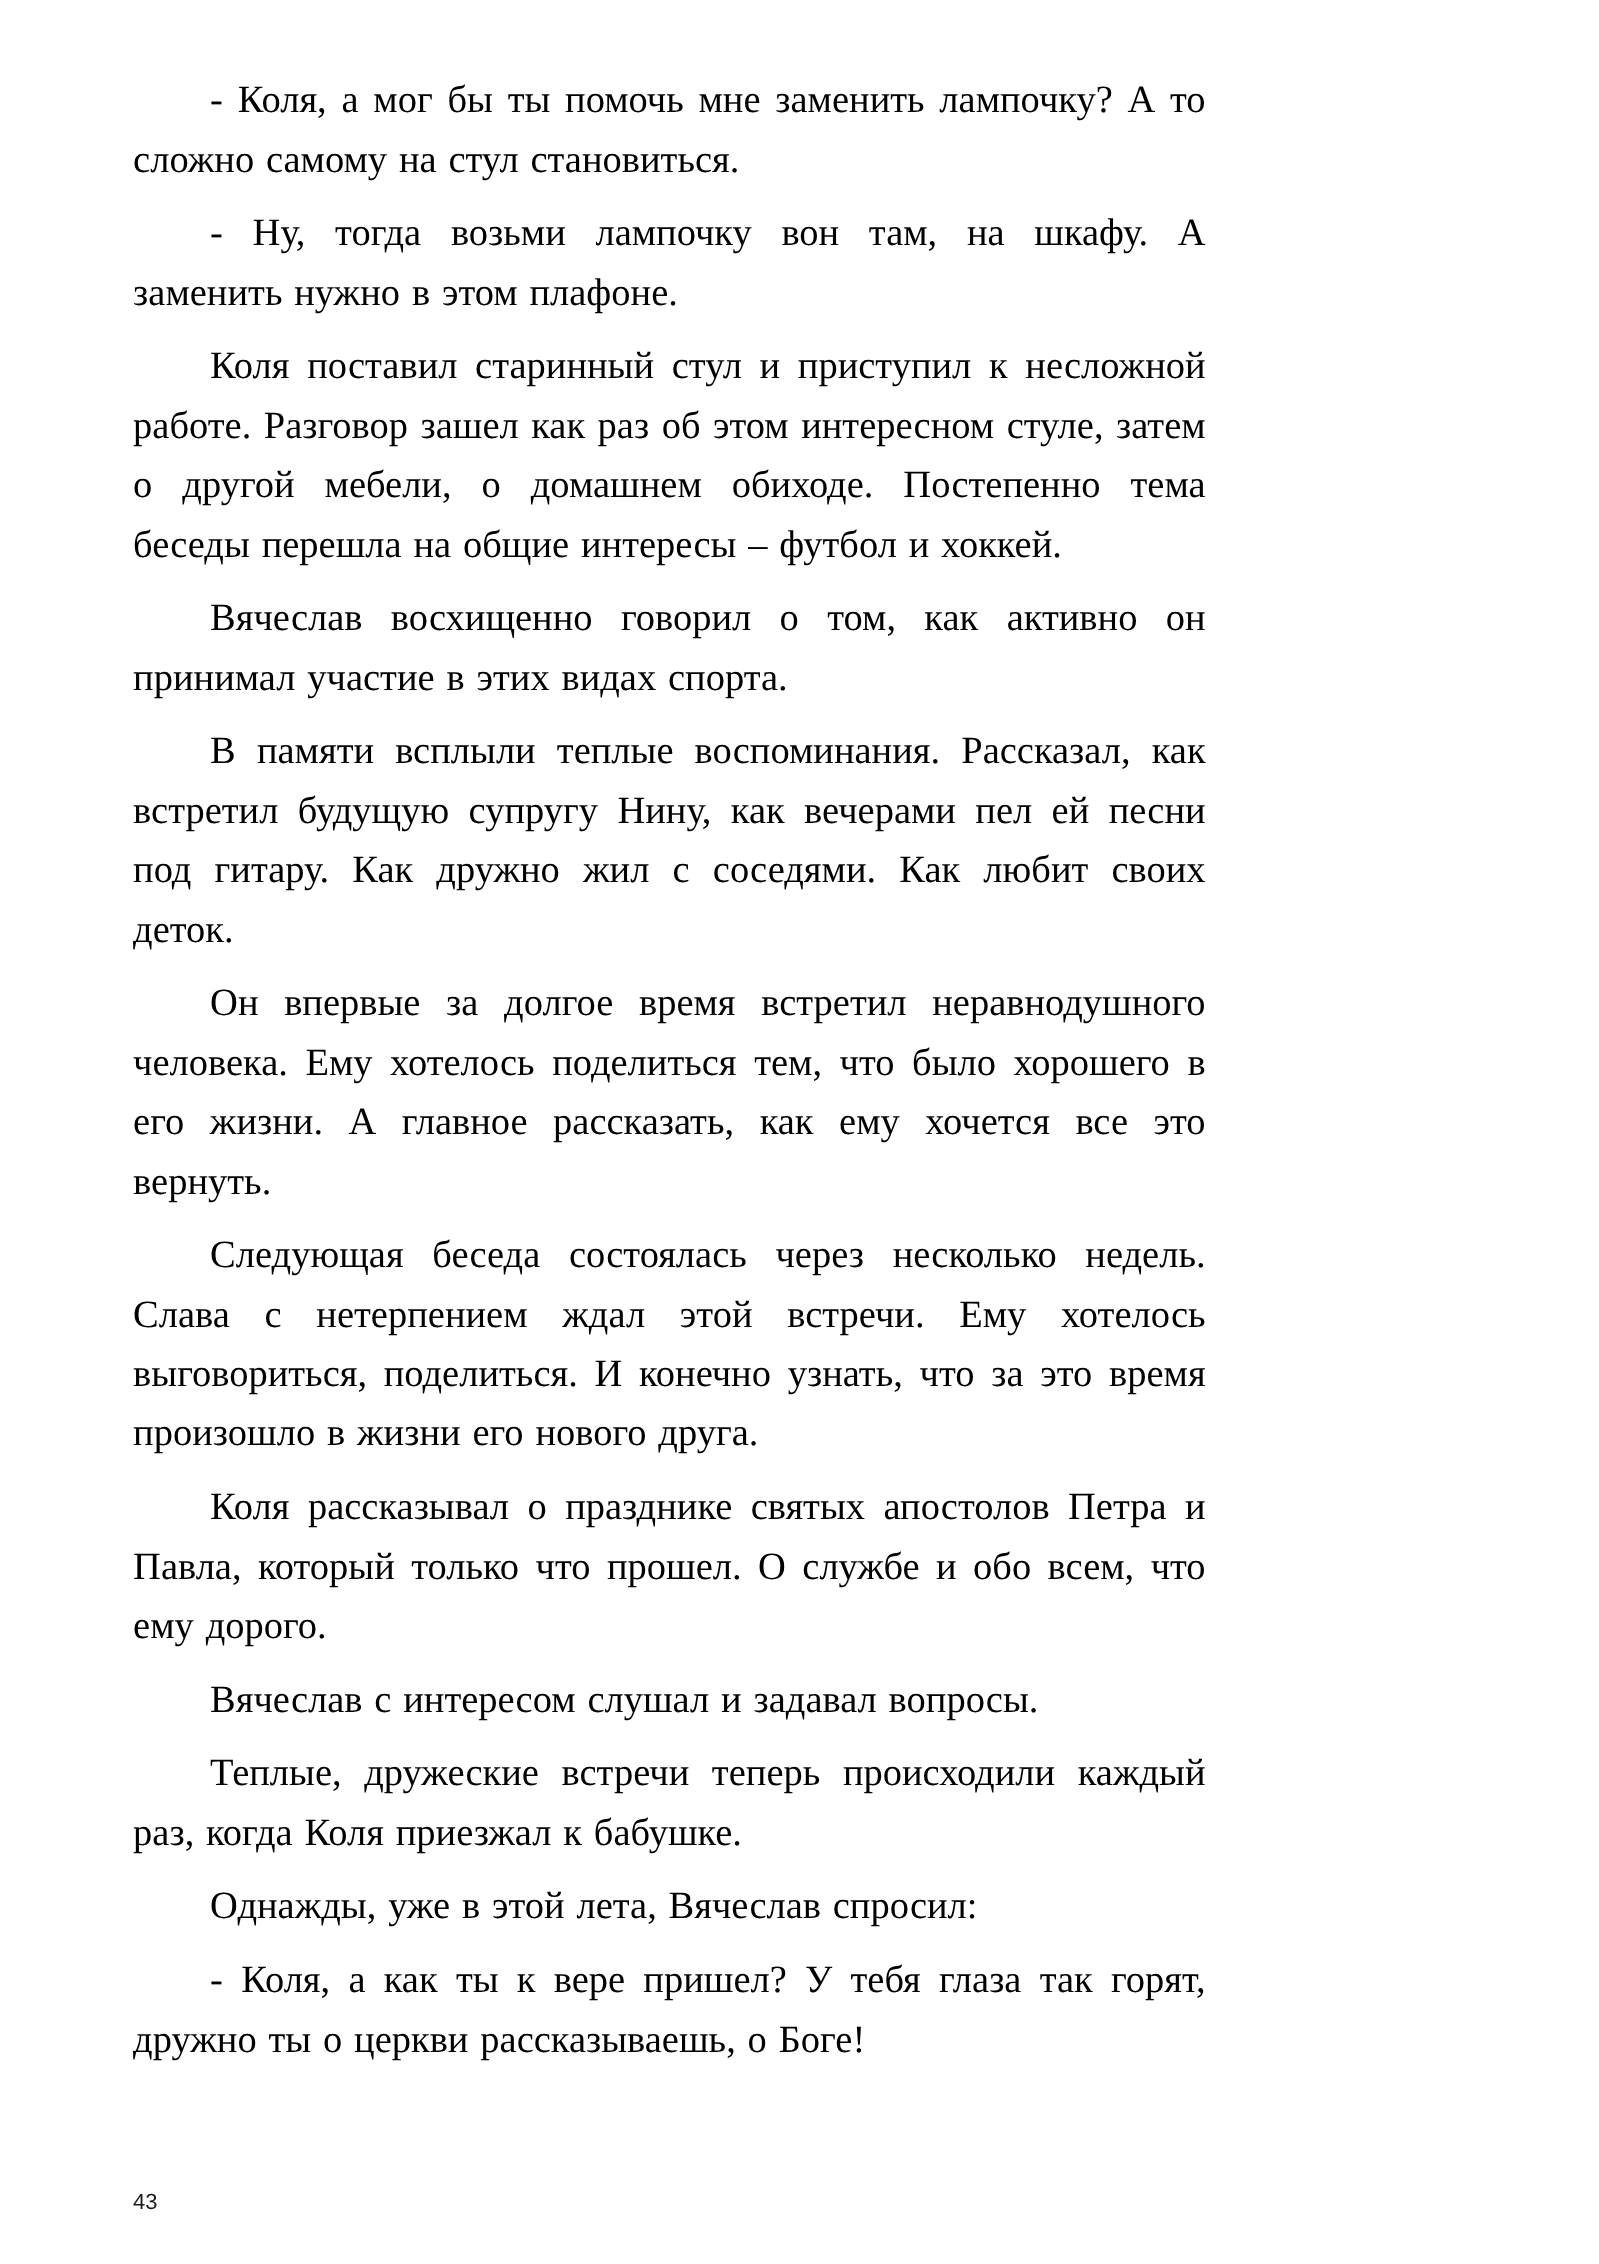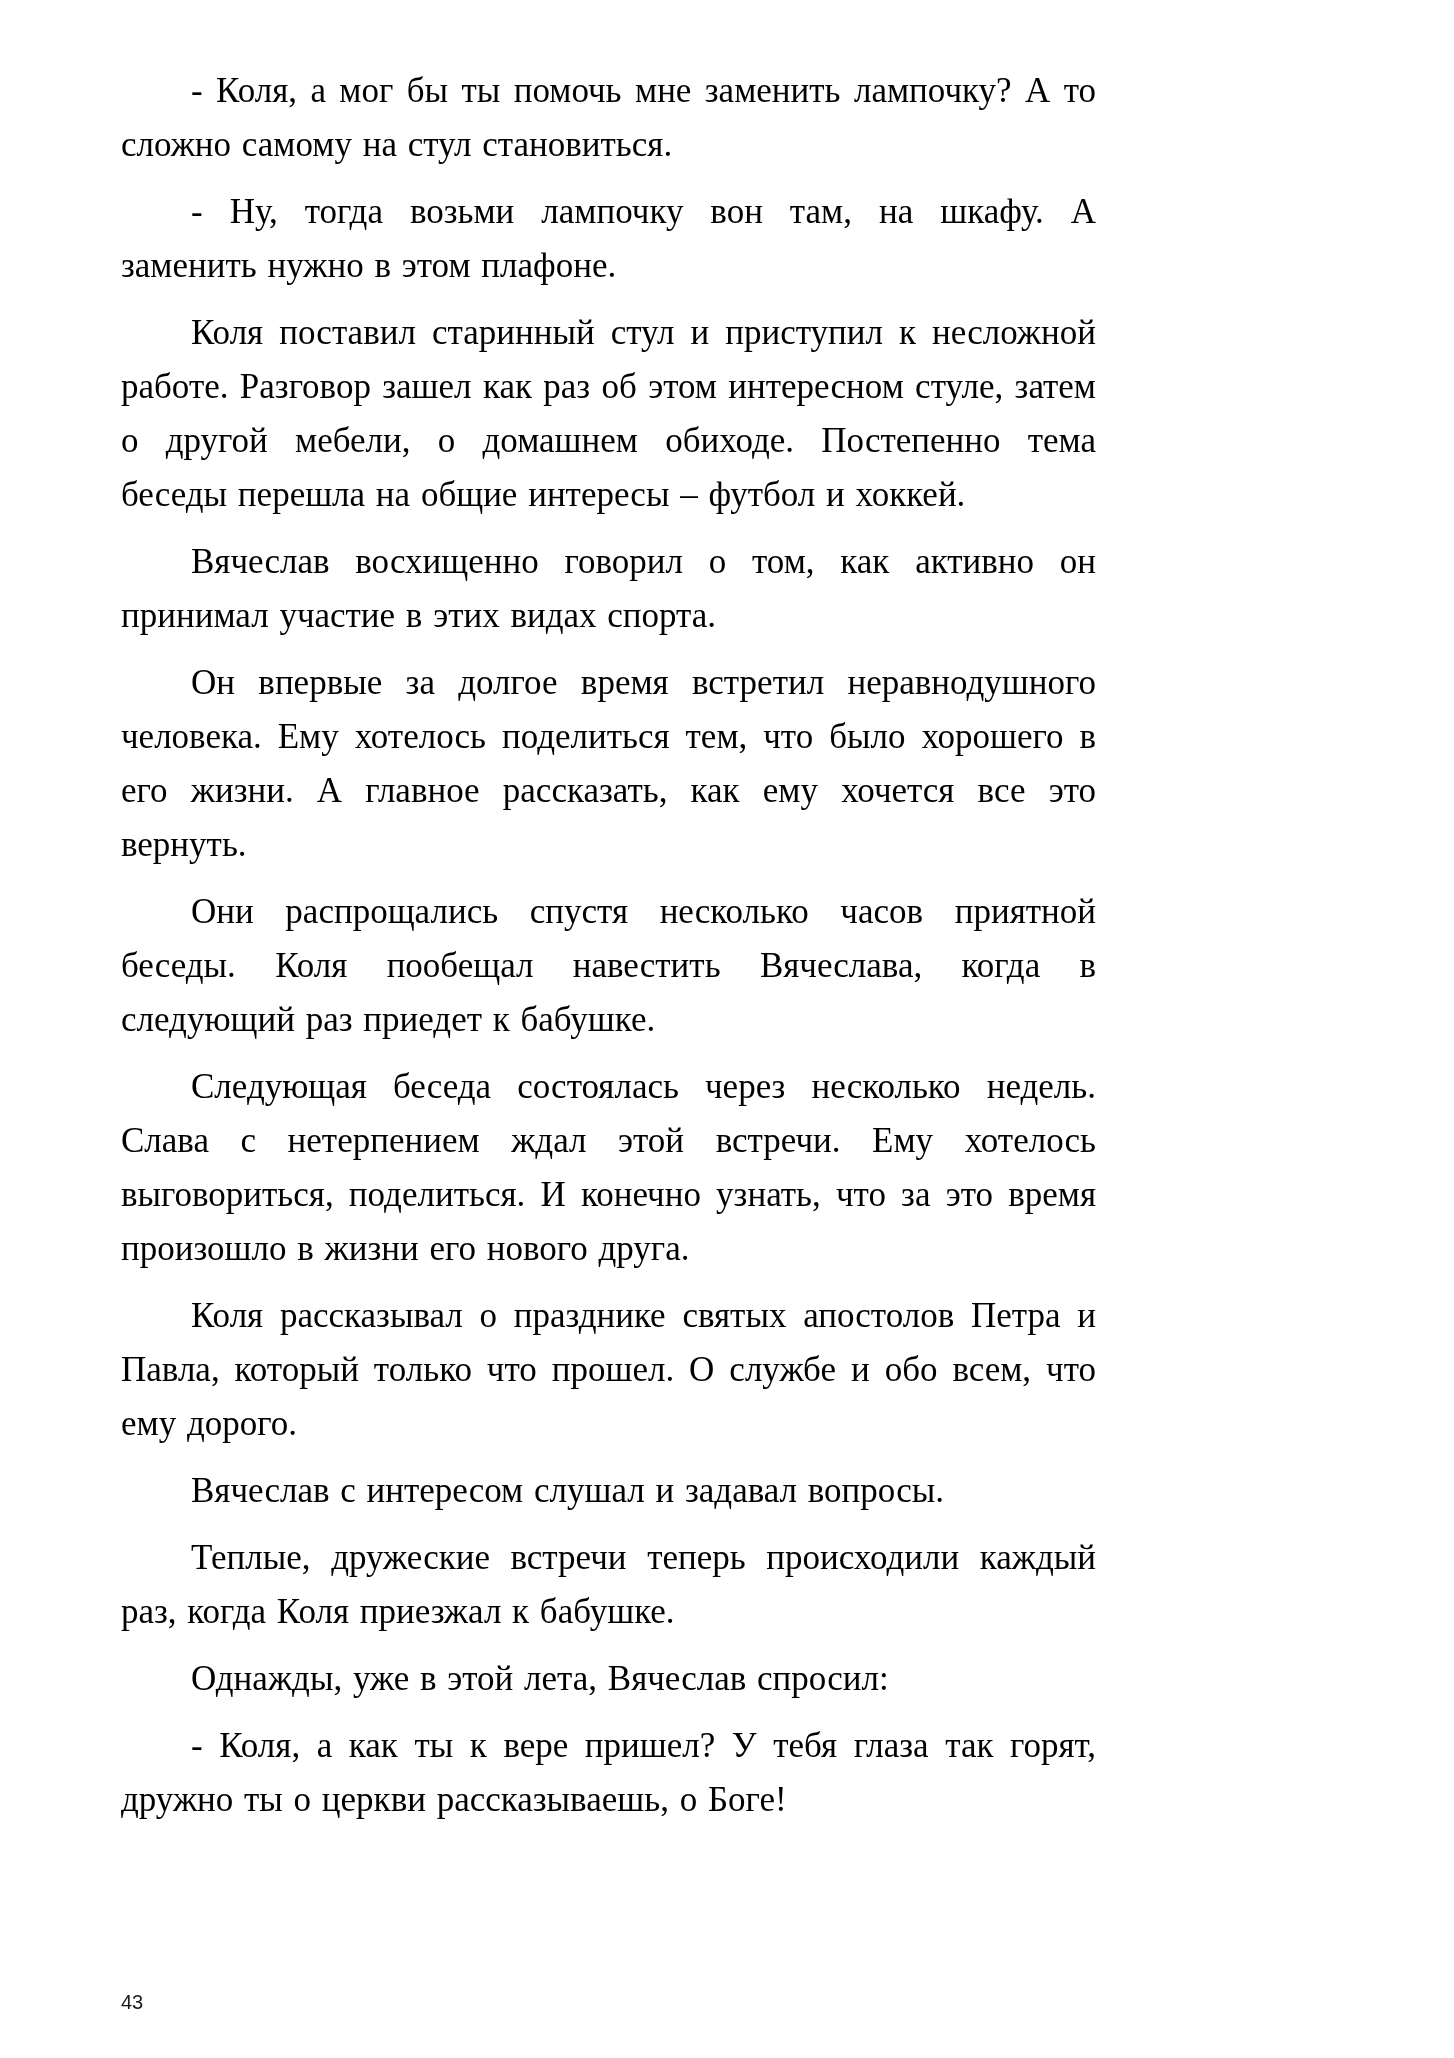--- a/index.html
+++ b/index.html
@@ -45,22 +45,22 @@
 </style>
 </head>
 <body>
 
 <div class="page">
   <div class="text-body">
       <p>- Коля, а мог бы ты помочь мне заменить лампочку? А то сложно самому на стул становиться.</p>
       <p>- Ну, тогда возьми лампочку вон там, на шкафу. А заменить нужно в этом плафоне.</p>
       <p>Коля поставил старинный стул и приступил к несложной работе. Разговор зашел как раз об этом интересном стуле, затем о другой мебели, о домашнем обиходе. Постепенно тема беседы перешла на общие интересы – футбол и хоккей.</p>
       <p>Вячеслав восхищенно говорил о том, как активно он принимал участие в этих видах спорта.</p>
+      <p>В памяти всплыли теплые воспоминания. Рассказал, как встретил будущую супругу Нину, как вечерами пел ей песни под гитару. Как дружно жил с соседями. Как любит своих деток.</p>
       <p>Он впервые за долгое время встретил неравнодушного человека. Ему хотелось поделиться тем, что было хорошего в его жизни. А главное рассказать, как ему хочется все это вернуть.</p>
-      <p>Они распрощались спустя несколько часов приятной беседы. Коля пообещал навестить Вячеслава, когда в следующий раз приедет к бабушке.</p>
       <p>Следующая беседа состоялась через несколько недель. Слава с нетерпением ждал этой встречи. Ему хотелось выговориться, поделиться. И конечно узнать, что за это время произошло в жизни его нового друга.</p>
       <p>Коля рассказывал о празднике святых апостолов Петра и Павла, который только что прошел. О службе и обо всем, что ему дорого.</p>
       <p>Вячеслав с интересом слушал и задавал вопросы.</p>
       <p>Теплые, дружеские встречи теперь происходили каждый раз, когда Коля приезжал к бабушке.</p>
       <p>Однажды, уже в этой лета, Вячеслав спросил:</p>
       <p>- Коля, а как ты к вере пришел? У тебя глаза так горят, дружно ты о церкви рассказываешь, о Боге!</p>
     </div>
   <div class="page-number">43</div>
 </div>
 

